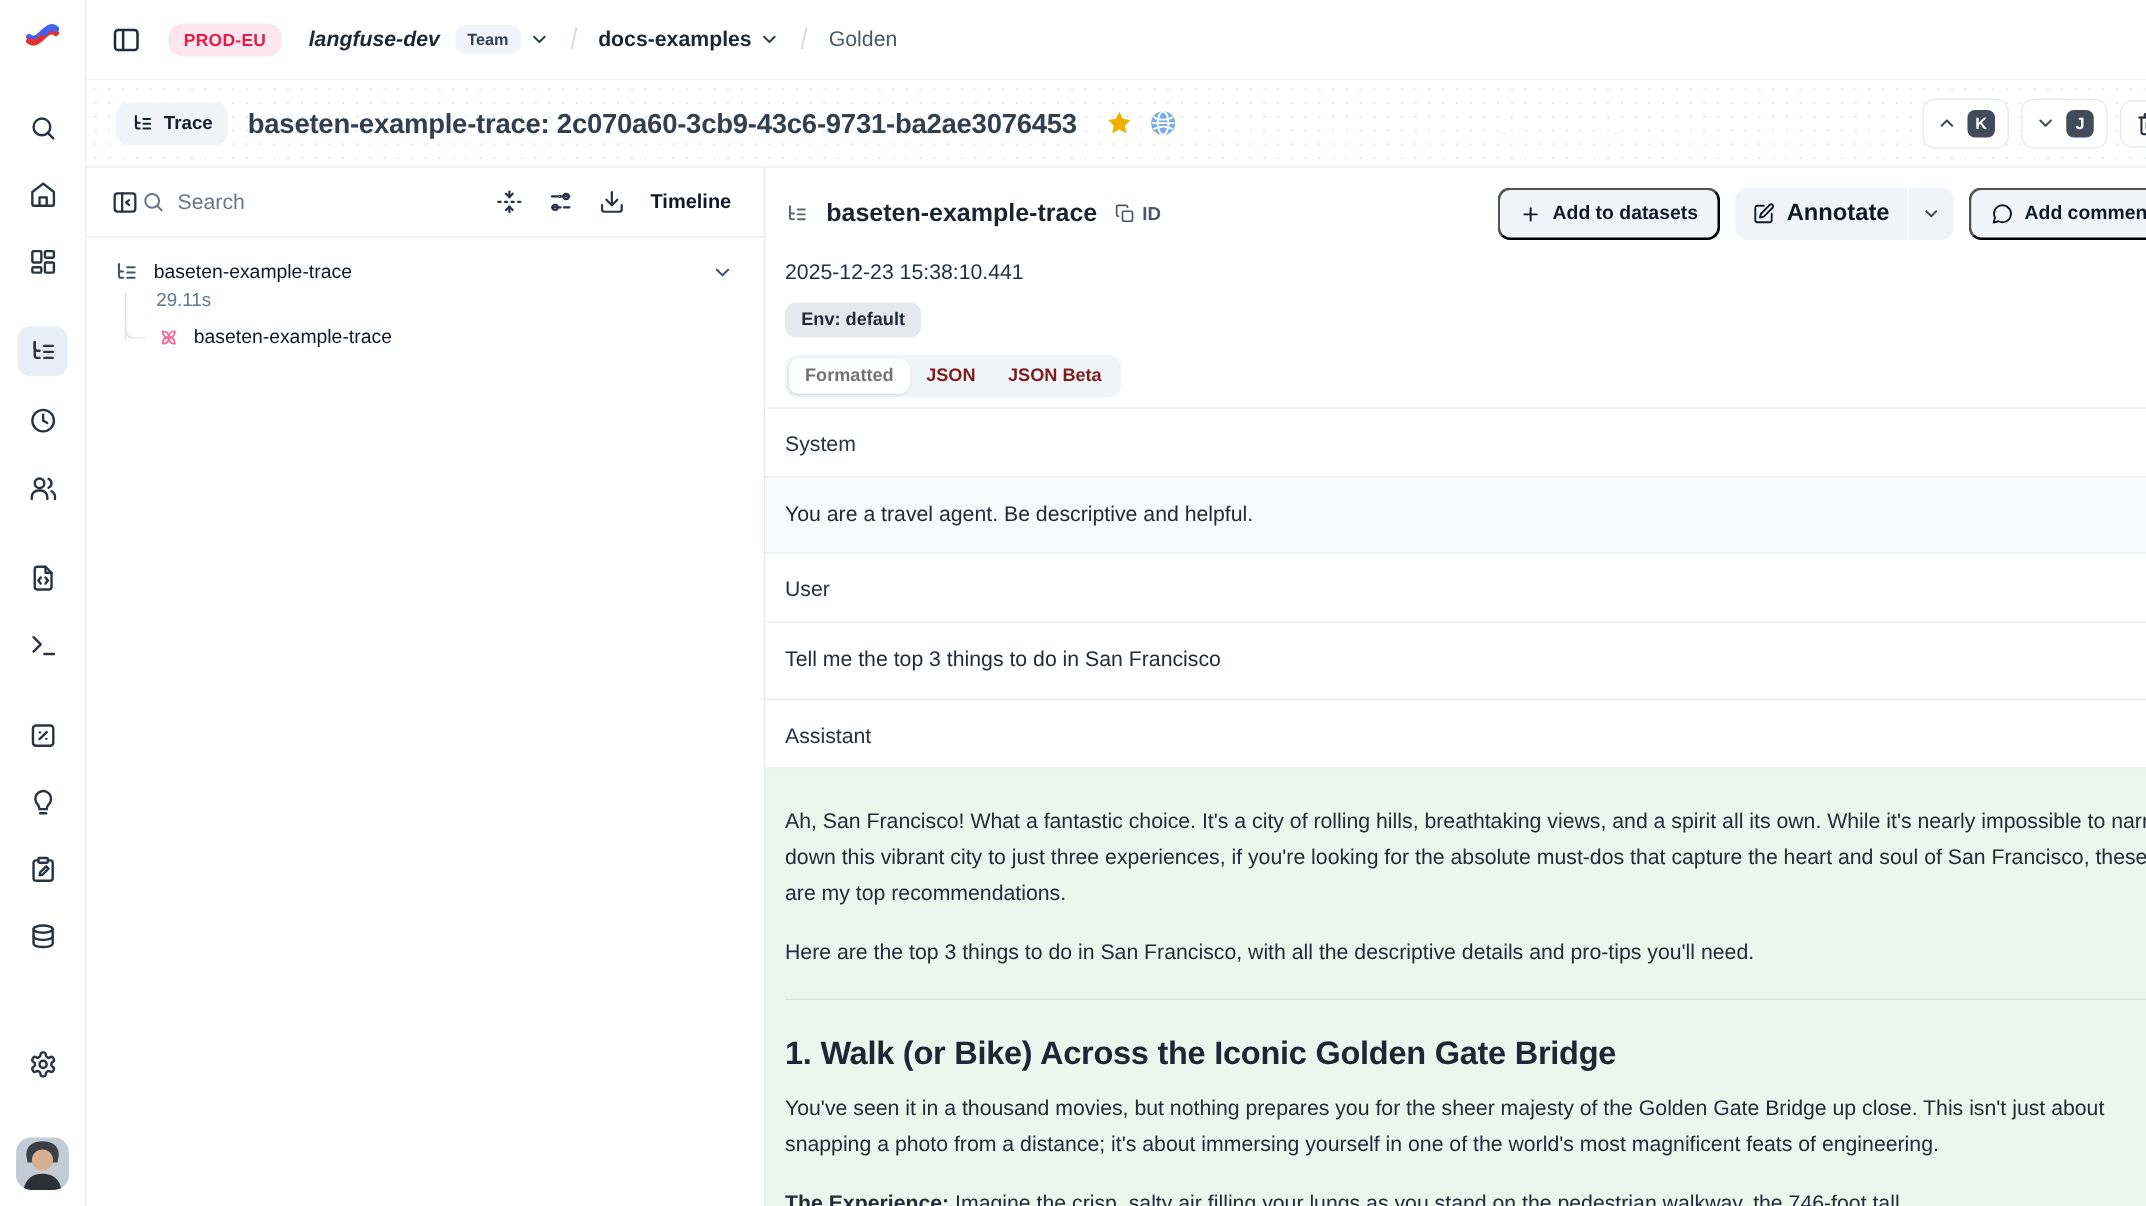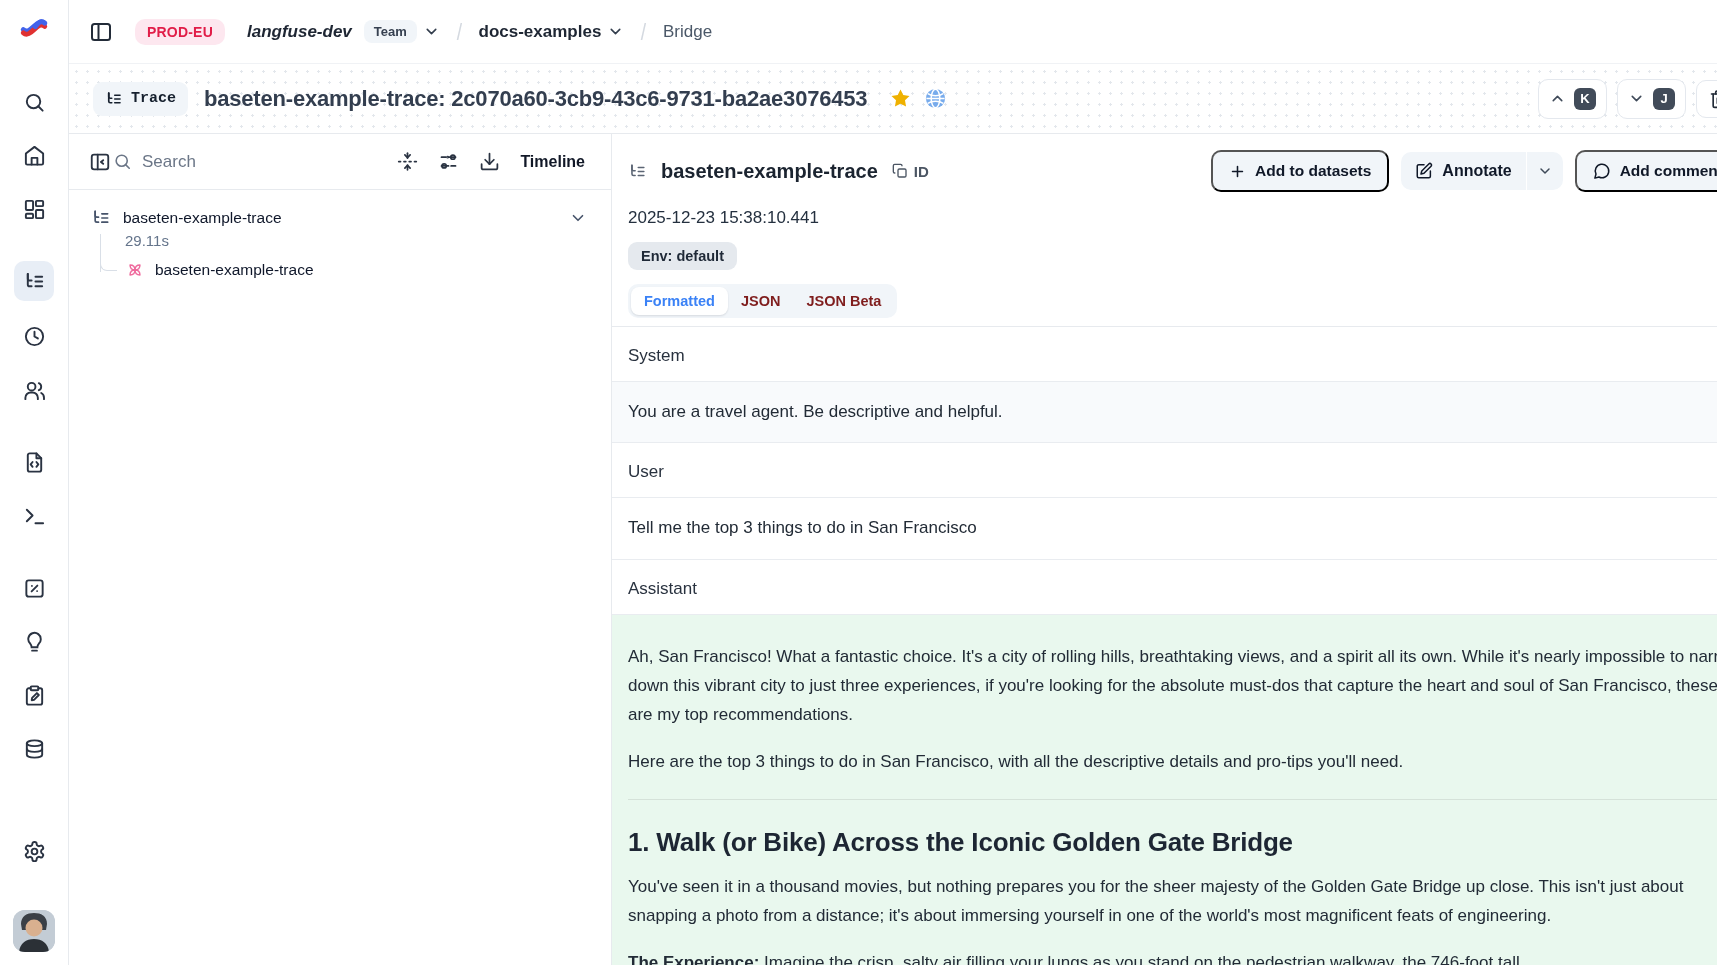--- a/index.html
+++ b/index.html
@@ -29,21 +29,21 @@
   .pill-team { margin-left:12px; background:#f1f5f9; color:#374151; font-size:13px; font-weight:600; padding:4px 10px; border-radius:8px; }
   .chev { color:#333e4d; margin-left:6px; display:flex; align-items:center; cursor:pointer; }
   .slash { color:#d4d9e0; font-size:24px; font-weight:300; margin:0 16px; transform:scaleX(.8); }
   .crumb-proj { font-size:17px; font-weight:600; color:#1e2633; }
   .crumb-page { font-size:17px; color:#4b5868; }
 
   
   .trace-row { height:70px; display:flex; align-items:center; padding:0 16px 0 24px; border-bottom:1px solid #e7eaee;
     background-image:radial-gradient(#e3e7ec 1px, transparent 1.2px); background-size:11px 11px; background-position:2px 2px; }
   .trace-chip { display:flex; align-items:center; gap:8px; background:#f1f5f9; border-radius:9px; padding:8px 12px; color:#16202e; }
-  .trace-chip .lbl { font-size:15px; font-weight:700;font-family:Liberation Mono, monospace; }
+  .trace-chip .lbl { font-size:15px; font-weight:700; }
   .trace-title { margin-left:16px; font-size:22px; font-weight:700; color:#333e4f; letter-spacing:-.2px; white-space:nowrap; }
   .star { margin-left:22px; cursor:pointer; display:flex; }
   .globe { margin-left:12px; cursor:pointer; display:flex; }
   .trace-row .spacer { flex:1; }
   .nav-btn { display:flex; align-items:center; gap:8px; background:#fff; border:1px solid #e4e8ee; border-radius:10px;
     padding:8px 10px; margin-left:10px; cursor:pointer; color:#3f4a59; }
   .key-badge { background:#414b59; color:#fff; font-size:13px; font-weight:700; width:22px; height:22px; border-radius:6px;
     display:flex; align-items:center; justify-content:center; }
 
   
@@ -79,34 +79,34 @@
   .main-head { display:flex; align-items:center; padding:16px 16px 0 16px; }
   .main-head .t-icon { display:flex; color:#5b6574; }
   .main-title { margin-left:14px; font-size:20px; font-weight:700; color:#1b2430; }
   .copy-id { display:flex; align-items:center; gap:6px; margin-left:14px; color:#4b5563; cursor:pointer; }
   .copy-id .id-lbl { font-size:15px; font-weight:600; }
   .main-head .spacer { flex:1; }
   .act-btn { display:flex; align-items:center; gap:9px; background:#f1f5f9; border-radius:10px; padding:10px 16px;
     font-size:15.5px; font-weight:600; color:#101828; cursor:pointer; white-space:nowrap; }
   .act-btn + .act-btn, .split-btn { margin-left:12px; }
   .split-btn { display:flex; align-items:stretch; background:#f1f5f9; border-radius:10px; overflow:hidden; }
-  .split-btn .main-part { display:flex; align-items:center; gap:9px; padding:10px 14px; font-size:16px; font-weight:600; color:#101828; cursor:pointer; }
+  .split-btn .main-part { display:flex; align-items:center; gap:9px; padding:10px 14px; font-size:19px; font-weight:600; color:#101828; cursor:pointer; }
   .split-btn .sep { width:1px; background:#ffffff; }
   .split-btn .chev-part { display:flex; align-items:center; padding:0 10px; color:#3f4a59; cursor:pointer; }
   .timestamp { padding:16px 16px 0 16px; font-size:17px; color:#24303f; }
   .env-row { padding:14px 16px 0 16px; }
   .env-badge { display:inline-block; background:#e5e9ee; border-radius:9px; padding:6px 13px; font-size:14.5px; font-weight:700; color:#1f2937; }
 
   .tabs-row { display:flex; align-items:flex-end; justify-content:space-between; padding:14px 16px 0 16px; border-bottom:1px solid #e7eaee; }
   .tabs { display:flex; gap:28px; }
   .tab { font-size:17px; color:#333e4d; padding-bottom:13px; cursor:pointer; }
   .tab.active { color:#101828; font-weight:600; border-bottom:4px solid #4f46e5; padding-bottom:9px; }
   .view-toggle { display:flex; align-items:center; background:#f1f5f9; border-radius:10px; padding:3px; margin-bottom:8px; }
   .view-opt { font-size:14.5px; font-weight:600; color:#7f1d1d; padding:6px 13px; border-radius:8px; cursor:pointer; white-space:nowrap; }
-  .view-opt.active { background:#fff; color:#3b82f6; box-shadow:0 1px 2px rgba(16,24,40,.12); }
+  .view-opt.active { background:#fff; color:#737373; box-shadow:0 1px 2px rgba(16,24,40,.12); }
 
   .msgs { flex:1; overflow:hidden; }
   .msg-role { padding:19px 16px 15px 16px; font-size:17px; font-weight:500; color:#29323f; }
   .msg-body { padding:17px 16px; font-size:17px; color:#222b36; border-top:1px solid #e9ecf0; border-bottom:1px solid #e9ecf0; line-height:1.55; }
   .msg-body.system { background:#f8fafc; }
   .msg-body.user { background:#ffffff; }
   .msg-body.assistant { background:#e9f8ee; border-bottom:none; padding-bottom:40px; }
   .md { max-width:1114px; }
   .md p { margin:10px 0 18px 0; line-height:1.72; }
   .md hr { border:none; border-top:1px solid #d5e2d9; margin:22px 0 6px 0; }
@@ -248,21 +248,21 @@
           </svg>
       </span>
       <span class="slash">/</span>
       <span class="crumb-proj">docs-examples</span>
       <span class="chev">
         <svg width="17" height="17" viewBox="0 0 24 24" fill="none" stroke="currentColor" stroke-width="2.2" stroke-linecap="round" stroke-linejoin="round">
             <path d="m6 9 6 6 6-6"></path>
           </svg>
       </span>
       <span class="slash">/</span>
-      <span class="crumb-page">Bridge</span>
+      <span class="crumb-page">Golden</span>
     </header>
 
     <div class="trace-row">
       <span class="trace-chip">
         <svg width="18" height="18" viewBox="0 0 24 24" fill="none" stroke="#16202e" stroke-width="2.2" stroke-linecap="round">
             <path d="M5 4v11a2 2 0 0 0 2 2h2"></path>
             <path d="M5 4v5a2 2 0 0 0 2 2h2"></path>
             <path d="M13 7h7"></path>
             <path d="M13 12h7"></path>
             <path d="M13 17h7"></path>

